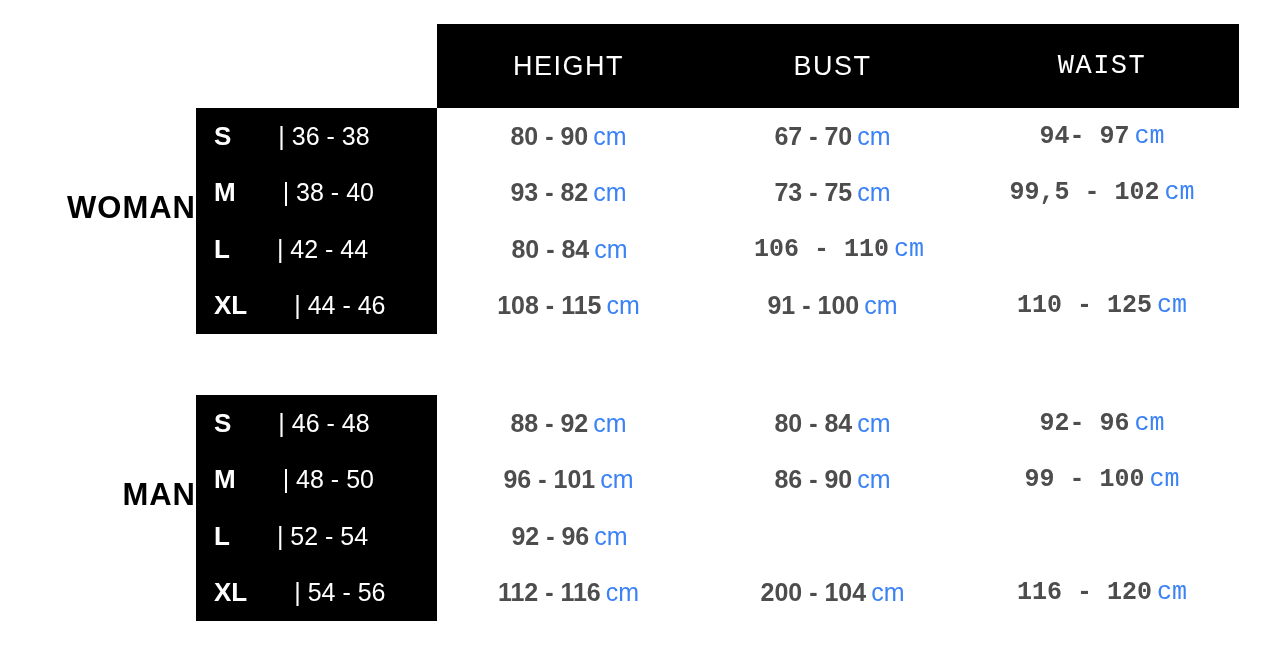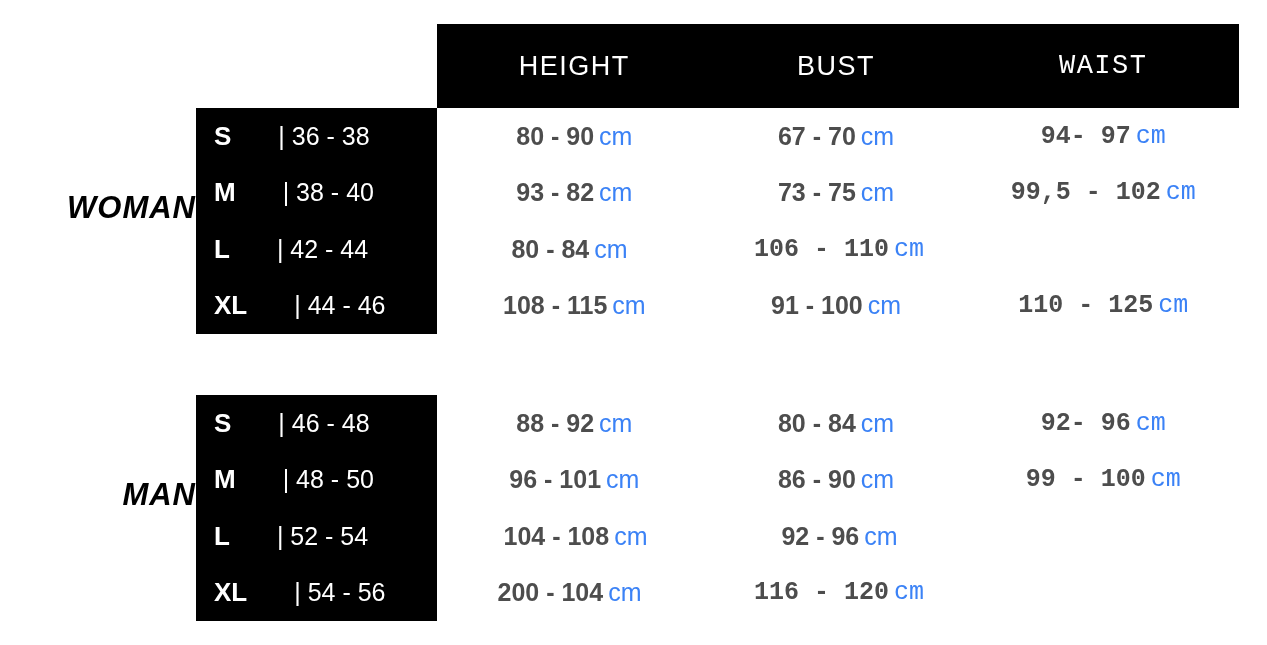--- a/index.html
+++ b/index.html
@@ -32,41 +32,40 @@
     display: flex;
     align-items: center;
   }
   .header-cell {
     color: #ffffff;
     font-size: 27px;
     font-weight: 400;
     letter-spacing: 1.5px;
     text-align: center;
   }
-  .col-h { width: 263px; margin-left: 7px; }
+  .col-h { width: 263px; }
   .col-b { width: 265px; }
   .col-w { width: 274px; font-family: Liberation Mono, monospace; }
 
   
   .group {
     position: absolute;
     left: 0;
     width: 1267px;
   }
   .group-woman { top: 108px; }
   .group-man   { top: 395px; }
 
   .group-label {
     position: absolute;
     left: 0;
     width: 196px;
     text-align: right;
     font-size: 31px;
     font-weight: bold;
-    font-style: italic;
     letter-spacing: 1px;
     color: #000000;
   }
   .group-label-woman { top: 82px; }
   .group-label-man   { top: 82px; }
 
   .size-column {
     position: absolute;
     left: 196px;
     top: 0;
@@ -205,23 +204,23 @@
         <div class="measure-cell col-h"><span class="val">88 - 92</span><span class="unit">cm</span></div>
         <div class="measure-cell col-b"><span class="val">80 - 84</span><span class="unit">cm</span></div>
         <div class="measure-cell col-w"><span class="val">92- 96</span><span class="unit">cm</span></div>
       </div>
       <div class="measure-row">
         <div class="measure-cell col-h"><span class="val">96 - 101</span><span class="unit">cm</span></div>
         <div class="measure-cell col-b"><span class="val">86 - 90</span><span class="unit">cm</span></div>
         <div class="measure-cell col-w"><span class="val">99 - 100</span><span class="unit">cm</span></div>
       </div>
       <div class="measure-row">
-        <div class="measure-cell col-h"><span class="val">104 - 108</span><span class="unit">cm</span></div>
         <div class="measure-cell col-b"><span class="val">92 - 96</span><span class="unit">cm</span></div>
       </div>
       <div class="measure-row">
+        <div class="measure-cell col-h"><span class="val">112 - 116</span><span class="unit">cm</span></div>
         <div class="measure-cell col-b"><span class="val">200 - 104</span><span class="unit">cm</span></div>
         <div class="measure-cell col-w"><span class="val">116 - 120</span><span class="unit">cm</span></div>
       </div>
     </div>
   </div>
 
 </div>
 
 </body></html>

